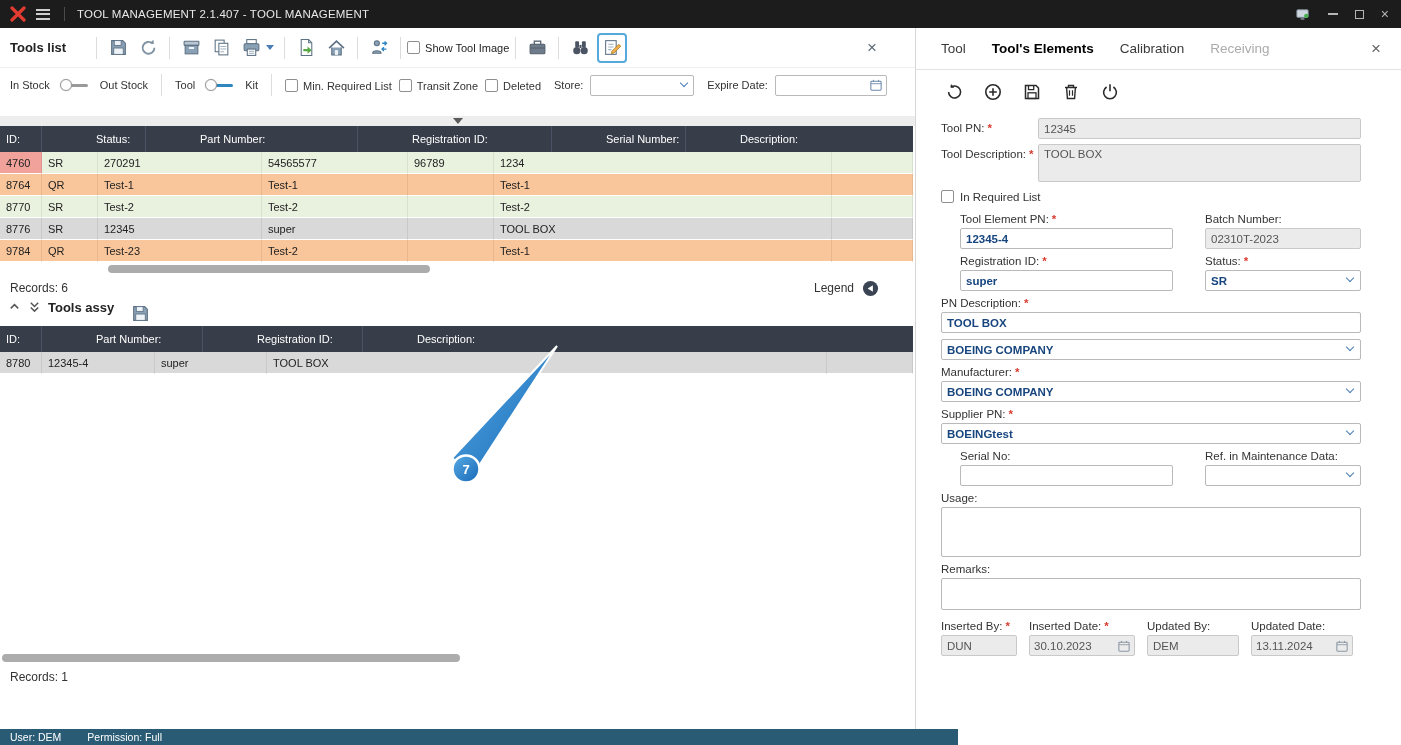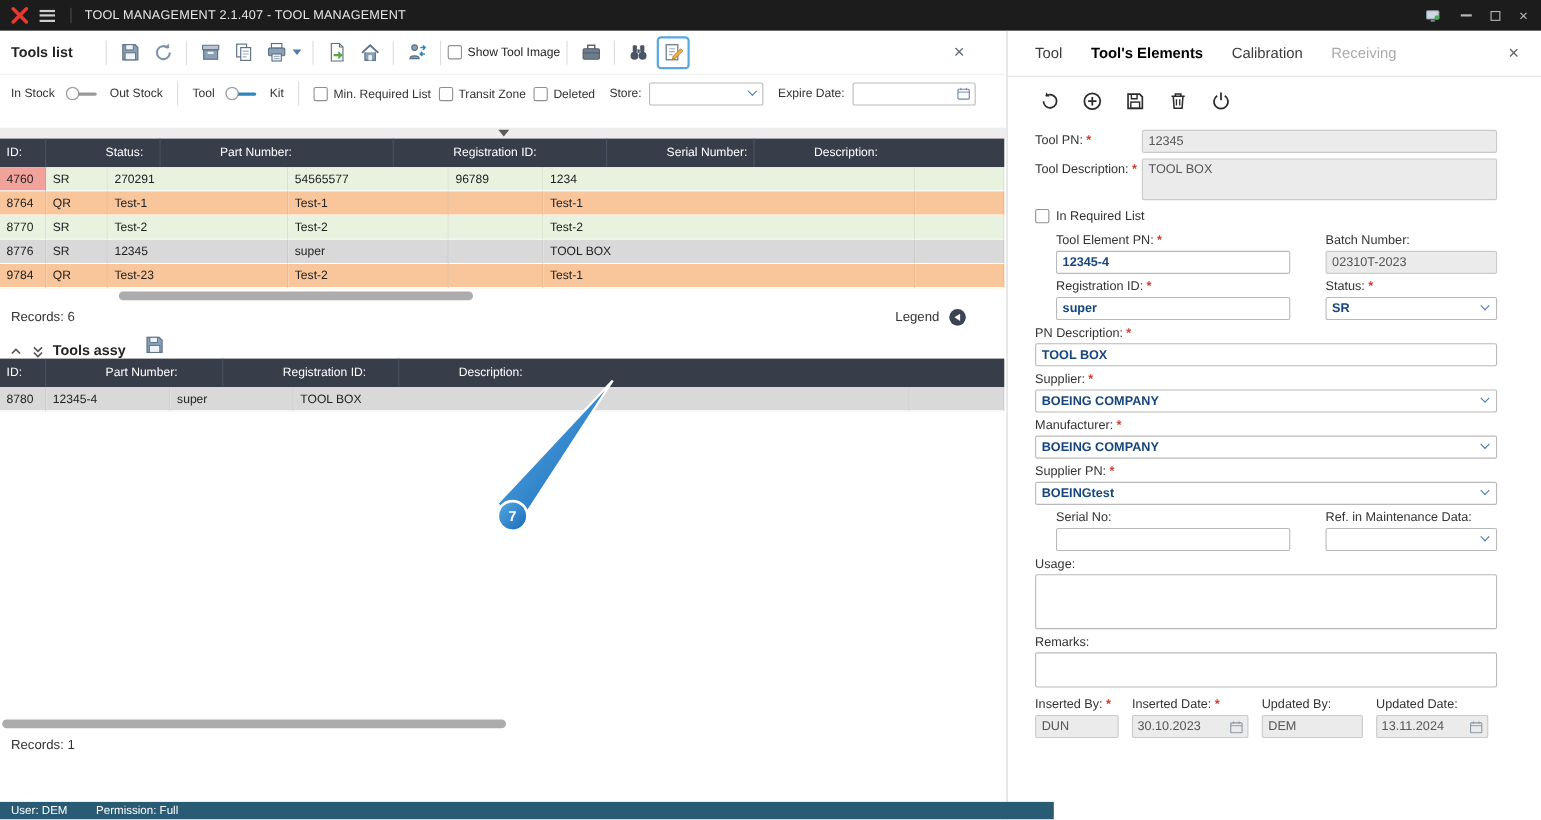--- a/index.html
+++ b/index.html
@@ -87,21 +87,21 @@
   .hscroll-zone { height:14px; display:flex; align-items:center; flex:0 0 auto; }
   .hthumb { height:8px; background:#acacac; border-radius:4px; cursor:pointer; }
   .thumb1 { margin-left:108px; width:322px; }
   .thumb2 { margin-left:2px; width:458px; }
 
   .records-row { height:24px; display:flex; align-items:center; padding:0 10px;
     font-size:12px; color:#333; flex:0 0 auto; }
   .legend-wrap { margin-left:auto; display:flex; align-items:center; gap:8px; margin-right:26px; }
   .legend-wrap svg { width:17px; height:17px; cursor:pointer; }
 
-  .assy-bar { height:26px; display:flex; align-items:flex-end; gap:7px; padding:0 8px; flex:0 0 auto; }
+  .assy-bar { height:26px; display:flex; align-items:flex-start; gap:7px; padding:0 8px; flex:0 0 auto; }
   .assy-bar svg.small { width:13px; height:13px; cursor:pointer; }
   .assy-title { font-weight:bold; font-size:13px; margin-right:4px; white-space:nowrap; }
 
   .filler { flex:1 1 auto; }
   .bottom-spacer { height:40px; flex:0 0 auto; }
 
   
   .statusbar { position:absolute; left:0; bottom:0; width:958px; height:16px;
     background: var(--status-bar,#2a5b74); color:#fff; font-size:10.5px;
     display:flex; align-items:center; gap:26px; padding:0 10px; z-index:5; }
@@ -532,21 +532,20 @@
         </div>
       </div>
     </div>
 
     <div class="fgroup">
       <span class="fl lab-row"><span>PN Description:</span><span class="star">*</span></span>
       <input class="inp val-blue" value="TOOL BOX" style="">
     </div>
 
     <div class="fgroup">
-      <span class="fl lab-row"><span>Supplier:</span><span class="star">*</span></span>
       <div class="sel">
         <span class="val-blue">BOEING COMPANY</span>
         <span class="chev"></span>
       </div>
     </div>
 
     <div class="fgroup">
       <span class="fl lab-row"><span>Manufacturer:</span><span class="star">*</span></span>
       <div class="sel">
         <span class="val-blue">BOEING COMPANY</span>

